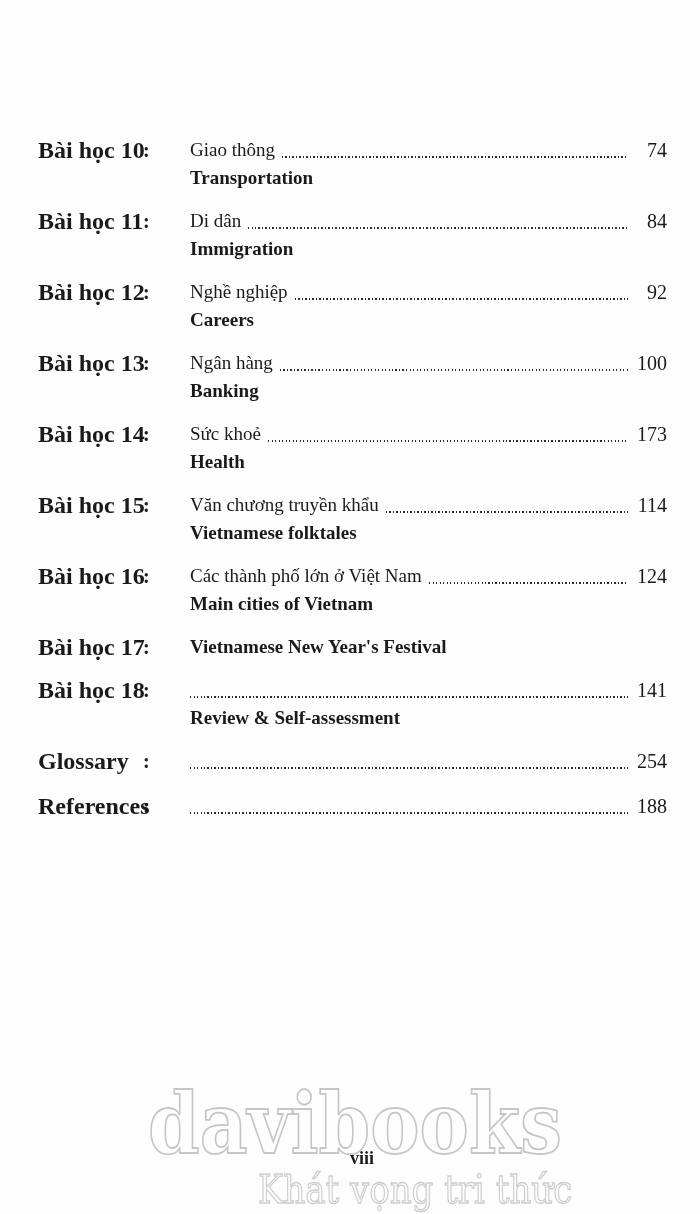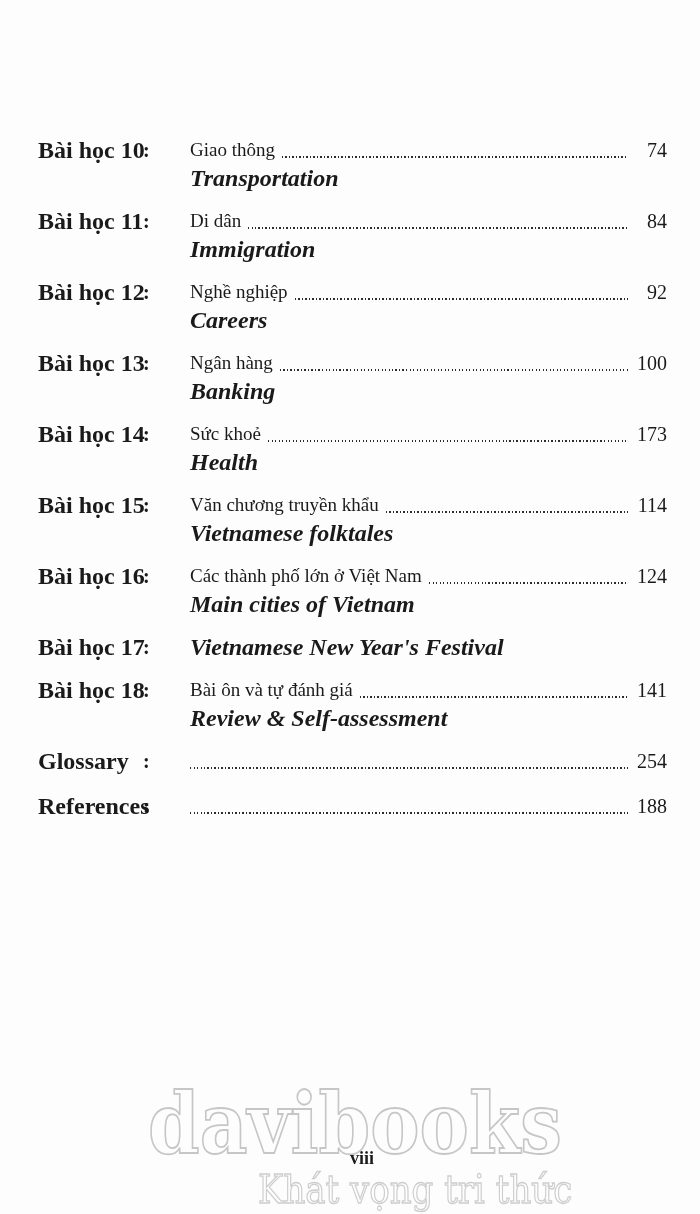--- a/index.html
+++ b/index.html
@@ -56,23 +56,22 @@
     background-image: repeating-linear-gradient(to right, #2c2c2c 0 1.2px, transparent 1.2px 3.5px);
   }
   .pagenum {
     font-size: 20px;
     padding-left: 9px;
     min-width: 30px;
     text-align: right;
     flex-shrink: 0;
   }
   .subtitle {
-    font-style: italic;
-    font-weight: bold;
-    font-size: 24px;
+    font-weight: bold;
+    font-size: 19px;
     line-height: 28px;
   }
 
   .footer-num {
     position: absolute;
     top: 1148px;
     left: 12px;
     width: 100%;
     text-align: center;
     font-size: 18px;
@@ -212,21 +211,20 @@
     <div class="content">
       <div class="subtitle">Vietnamese New Year's Festival</div>
     </div>
   </div>
 
   <div class="row">
     <span class="label">Bài học 18</span>
     <span class="colon">:</span>
     <div class="content">
       <div class="line1">
-        <span class="title">Bài ôn và tự đánh giá</span>
         <span class="leader"></span>
         <span class="pagenum">141</span>
       </div>
       <div class="subtitle">Review &amp; Self-assessment</div>
     </div>
   </div>
 
   <div class="row single gap-before">
     <span class="label">Glossary</span>
     <span class="colon">:</span>

